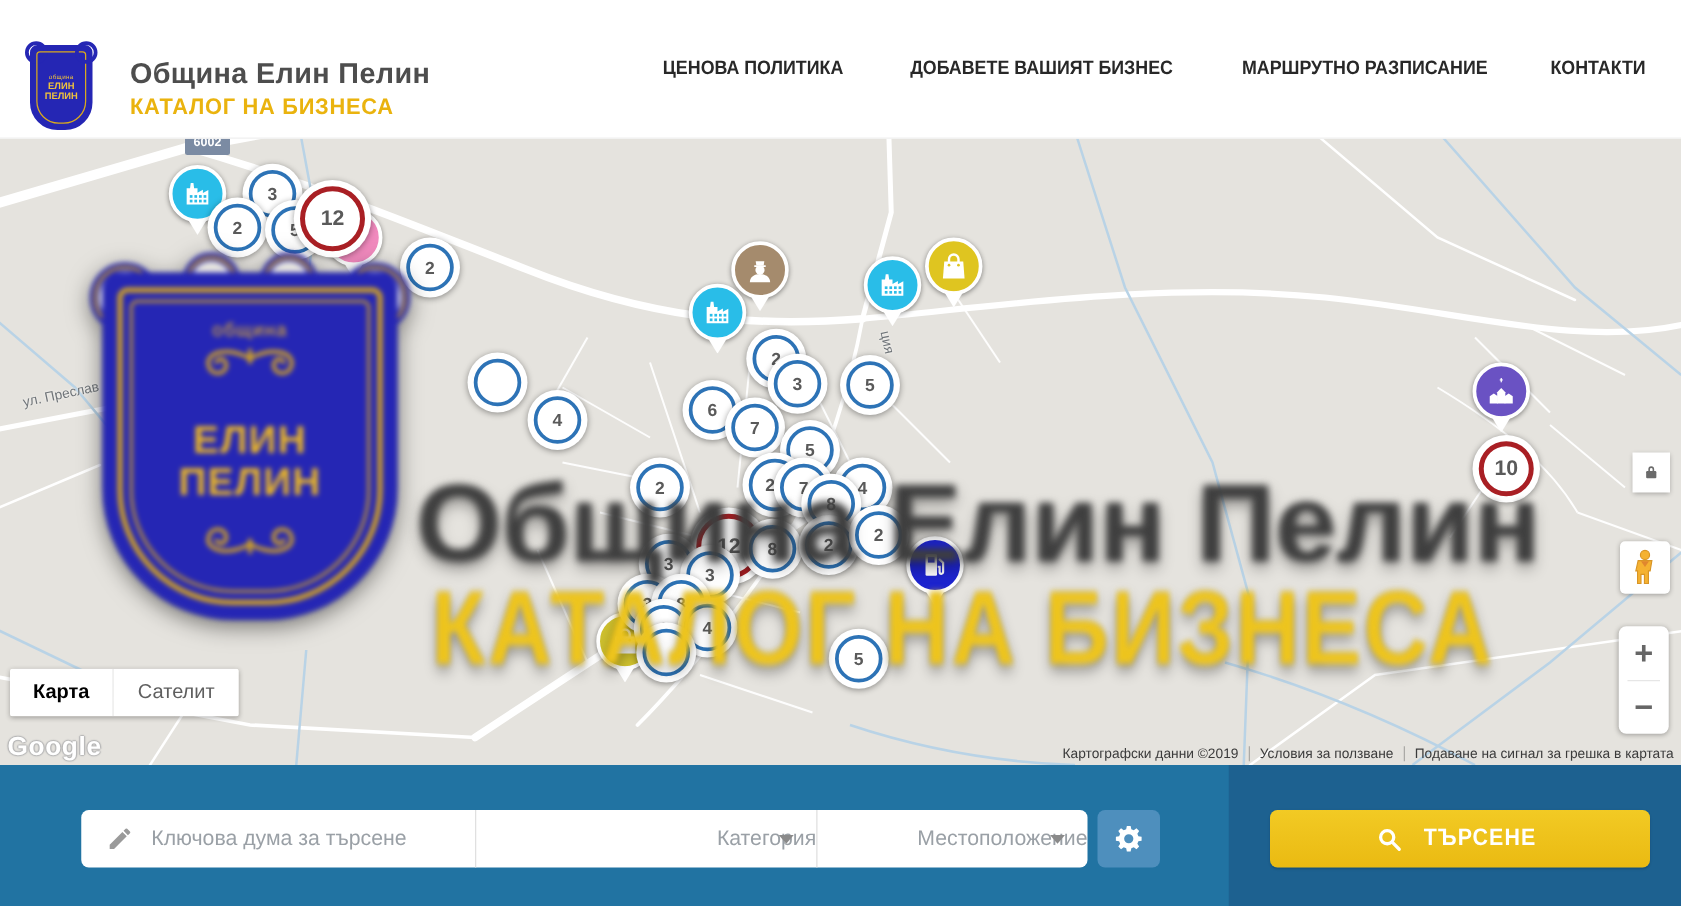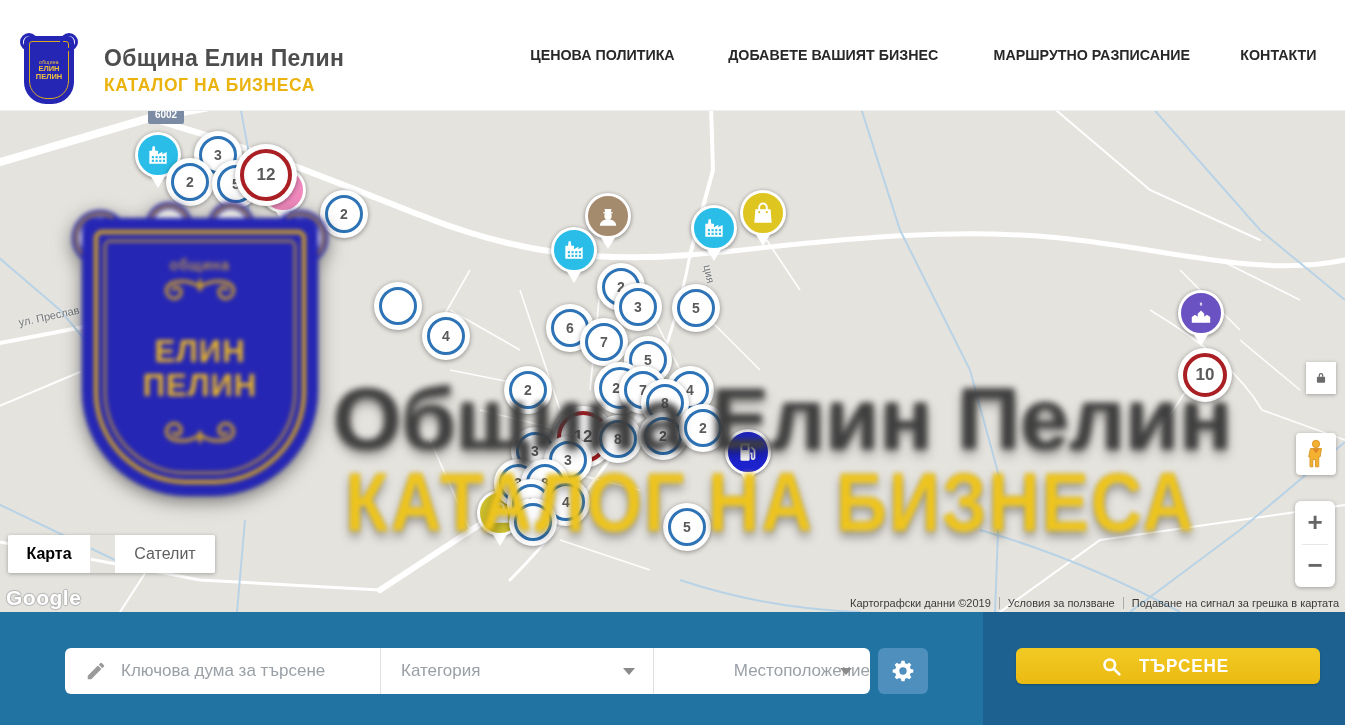--- a/index.html
+++ b/index.html
@@ -68,21 +68,21 @@
   .wm-orn{stroke:#d8a71f;fill:none;stroke-width:3;}
   .wm-title{position:absolute;left:333px;top:258px;z-index:5;font-size:88px;font-weight:bold;
             color:#3e3e3e;letter-spacing:0;white-space:nowrap;
             filter:blur(3px) drop-shadow(0 5px 5px rgba(0,0,0,.4));}
   .wm-sub{position:absolute;left:345px;top:344px;z-index:5;font-size:84px;font-weight:bold;
           color:#edc41d;letter-spacing:2px;white-space:nowrap;transform:scaleX(.85);
           transform-origin:left;filter:blur(2.6px) drop-shadow(0 5px 5px rgba(0,0,0,.4));}
 
   
   .maptype{position:absolute;left:8px;bottom:39px;display:flex;z-index:8;
-           box-shadow:0 1px 4px rgba(0,0,0,.3);border-radius:2px;overflow:hidden;gap:24px;}
+           box-shadow:0 1px 4px rgba(0,0,0,.3);border-radius:2px;overflow:hidden;}
   .maptype .btn{height:38px;background:#fff;font-size:16px;display:flex;align-items:center;
            justify-content:center;cursor:pointer;}
   .maptype .btn.map-btn{width:82px;font-weight:bold;color:#000;border-right:1px solid #e6e6e6;}
   .maptype .btn.sat-btn{width:100px;color:#5f5f5f;}
   .google-logo{position:absolute;left:6px;bottom:2px;z-index:8;font-size:21px;font-weight:bold;
            color:#fff;letter-spacing:.5px;
            text-shadow:0 1px 1px #b5b5b5,1px 0 1px #b5b5b5,-1px 0 1px #b5b5b5,0 -1px 1px #b5b5b5;}
   .attribution{position:absolute;right:6px;bottom:3px;z-index:8;display:flex;align-items:center;
            font-size:11px;color:#3b3b3b;}
   .attribution .sep{width:1px;height:12px;background:rgba(0,0,0,.25);margin:0 8px;}
@@ -104,30 +104,30 @@
   .footer-right{position:absolute;right:0;top:0;width:362px;height:113px;background:#1d6190;}
   .search-pill{position:absolute;left:65px;top:36px;width:805px;height:46px;background:#fff;
            border-radius:6px;display:flex;align-items:stretch;}
   .sp-section{display:flex;align-items:center;position:relative;}
   .sp-kw{width:295px;padding-left:20px;}
   .sp-kw input{border:none;outline:none;font-size:17px;color:#7f1d1d;width:230px;margin-left:12px;
            font-family:"Liberation Sans",sans-serif;}
   .sp-kw input::placeholder{color:#9aa0a6;}
   .sp-div{width:1px;background:#e0e0e0;margin:0;}
   .sp-select{cursor:pointer;}
-  .sp-cat{width:252px;padding-left:20px;}
+  .sp-cat{width:252px;padding-left:20px;justify-content:flex-end;}
   .sp-loc{flex:1;padding-left:20px;justify-content:flex-end;}
   .sp-select .ph{font-size:17px;color:#9aa0a6;}
   .caret{position:absolute;right:18px;top:50%;margin-top:-3px;width:0;height:0;
          border-left:6px solid transparent;border-right:6px solid transparent;
          border-top:7px solid #8a8a8a;}
   .gear-btn{position:absolute;left:878px;top:36px;width:50px;height:46px;background:#4e8fbd;
          border-radius:6px;display:flex;align-items:center;justify-content:center;cursor:pointer;}
   .gear-btn svg{width:26px;height:26px;}
-  .search-btn{position:absolute;left:1016px;top:36px;width:304px;height:36px;cursor:pointer;
+  .search-btn{position:absolute;left:1016px;top:36px;width:304px;height:46px;cursor:pointer;
          background:linear-gradient(#f2ca24,#eaba12);border-radius:6px;display:flex;
          align-items:center;justify-content:center;gap:12px;box-shadow:0 1px 2px rgba(0,0,0,.2);}
   .search-btn .lbl{color:#fff;font-size:19px;font-weight:bold;letter-spacing:1px;
          transform:scaleX(.9);}
   .search-btn svg{width:21px;height:21px;}
 </style>
 </head>
 <body>
 
 <div class="page">

